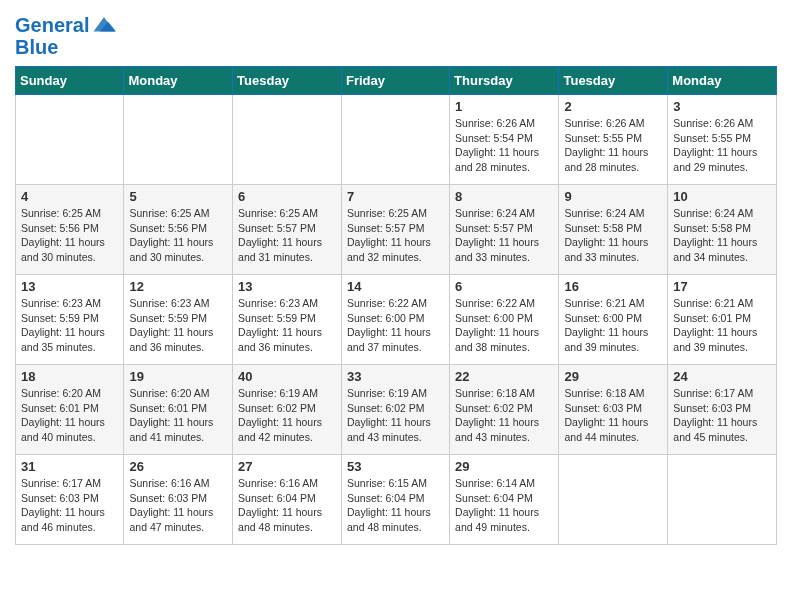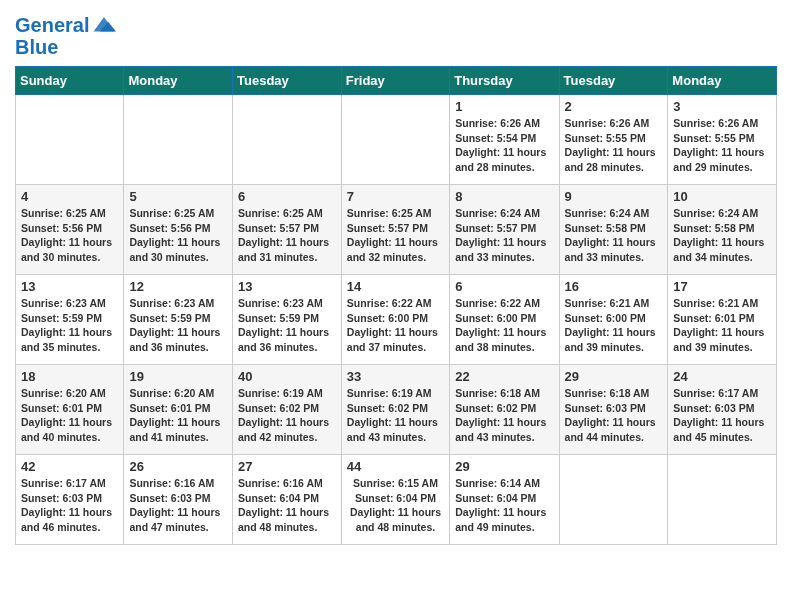--- a/index.html
+++ b/index.html
@@ -78,21 +78,20 @@
       font-size: 13px;
       font-weight: bold;
       color: #333;
       display: block;
       margin-bottom: 2px;
     }
     .day-info {
       font-size: 10.5px;
       color: #333;
       line-height: 1.4;
-      font-weight: bold;
     }
     .empty-cell {
       background: #fff !important;
     }
   </style>
 </head>
 <body>
 
 <div class="header-area">
   <div class="logo">
@@ -277,40 +276,40 @@
         </td>
         <td>
           <span class="day-num">24</span>
           <div class="day-info" style="white-space: pre-line;">Sunrise: 6:17 AM
 Sunset: 6:03 PM
 Daylight: 11 hours and 45 minutes.</div>
         </td>
       </tr>
       <tr>
         <td>
-          <span class="day-num">42</span>
+          <span class="day-num">31</span>
           <div class="day-info" style="white-space: pre-line;">Sunrise: 6:17 AM
 Sunset: 6:03 PM
 Daylight: 11 hours and 46 minutes.</div>
         </td>
         <td>
           <span class="day-num">26</span>
           <div class="day-info" style="white-space: pre-line;">Sunrise: 6:16 AM
 Sunset: 6:03 PM
 Daylight: 11 hours and 47 minutes.</div>
         </td>
         <td>
           <span class="day-num">27</span>
           <div class="day-info" style="white-space: pre-line;">Sunrise: 6:16 AM
 Sunset: 6:04 PM
 Daylight: 11 hours and 48 minutes.</div>
         </td>
         <td>
-          <span class="day-num">44</span>
-          <div class="day-info" style="white-space: pre-line; text-align: center;">Sunrise: 6:15 AM
+          <span class="day-num">53</span>
+          <div class="day-info" style="white-space: pre-line;">Sunrise: 6:15 AM
 Sunset: 6:04 PM
 Daylight: 11 hours and 48 minutes.</div>
         </td>
         <td>
           <span class="day-num">29</span>
           <div class="day-info" style="white-space: pre-line;">Sunrise: 6:14 AM
 Sunset: 6:04 PM
 Daylight: 11 hours and 49 minutes.</div>
         </td>
         <td class="empty-cell"></td>

